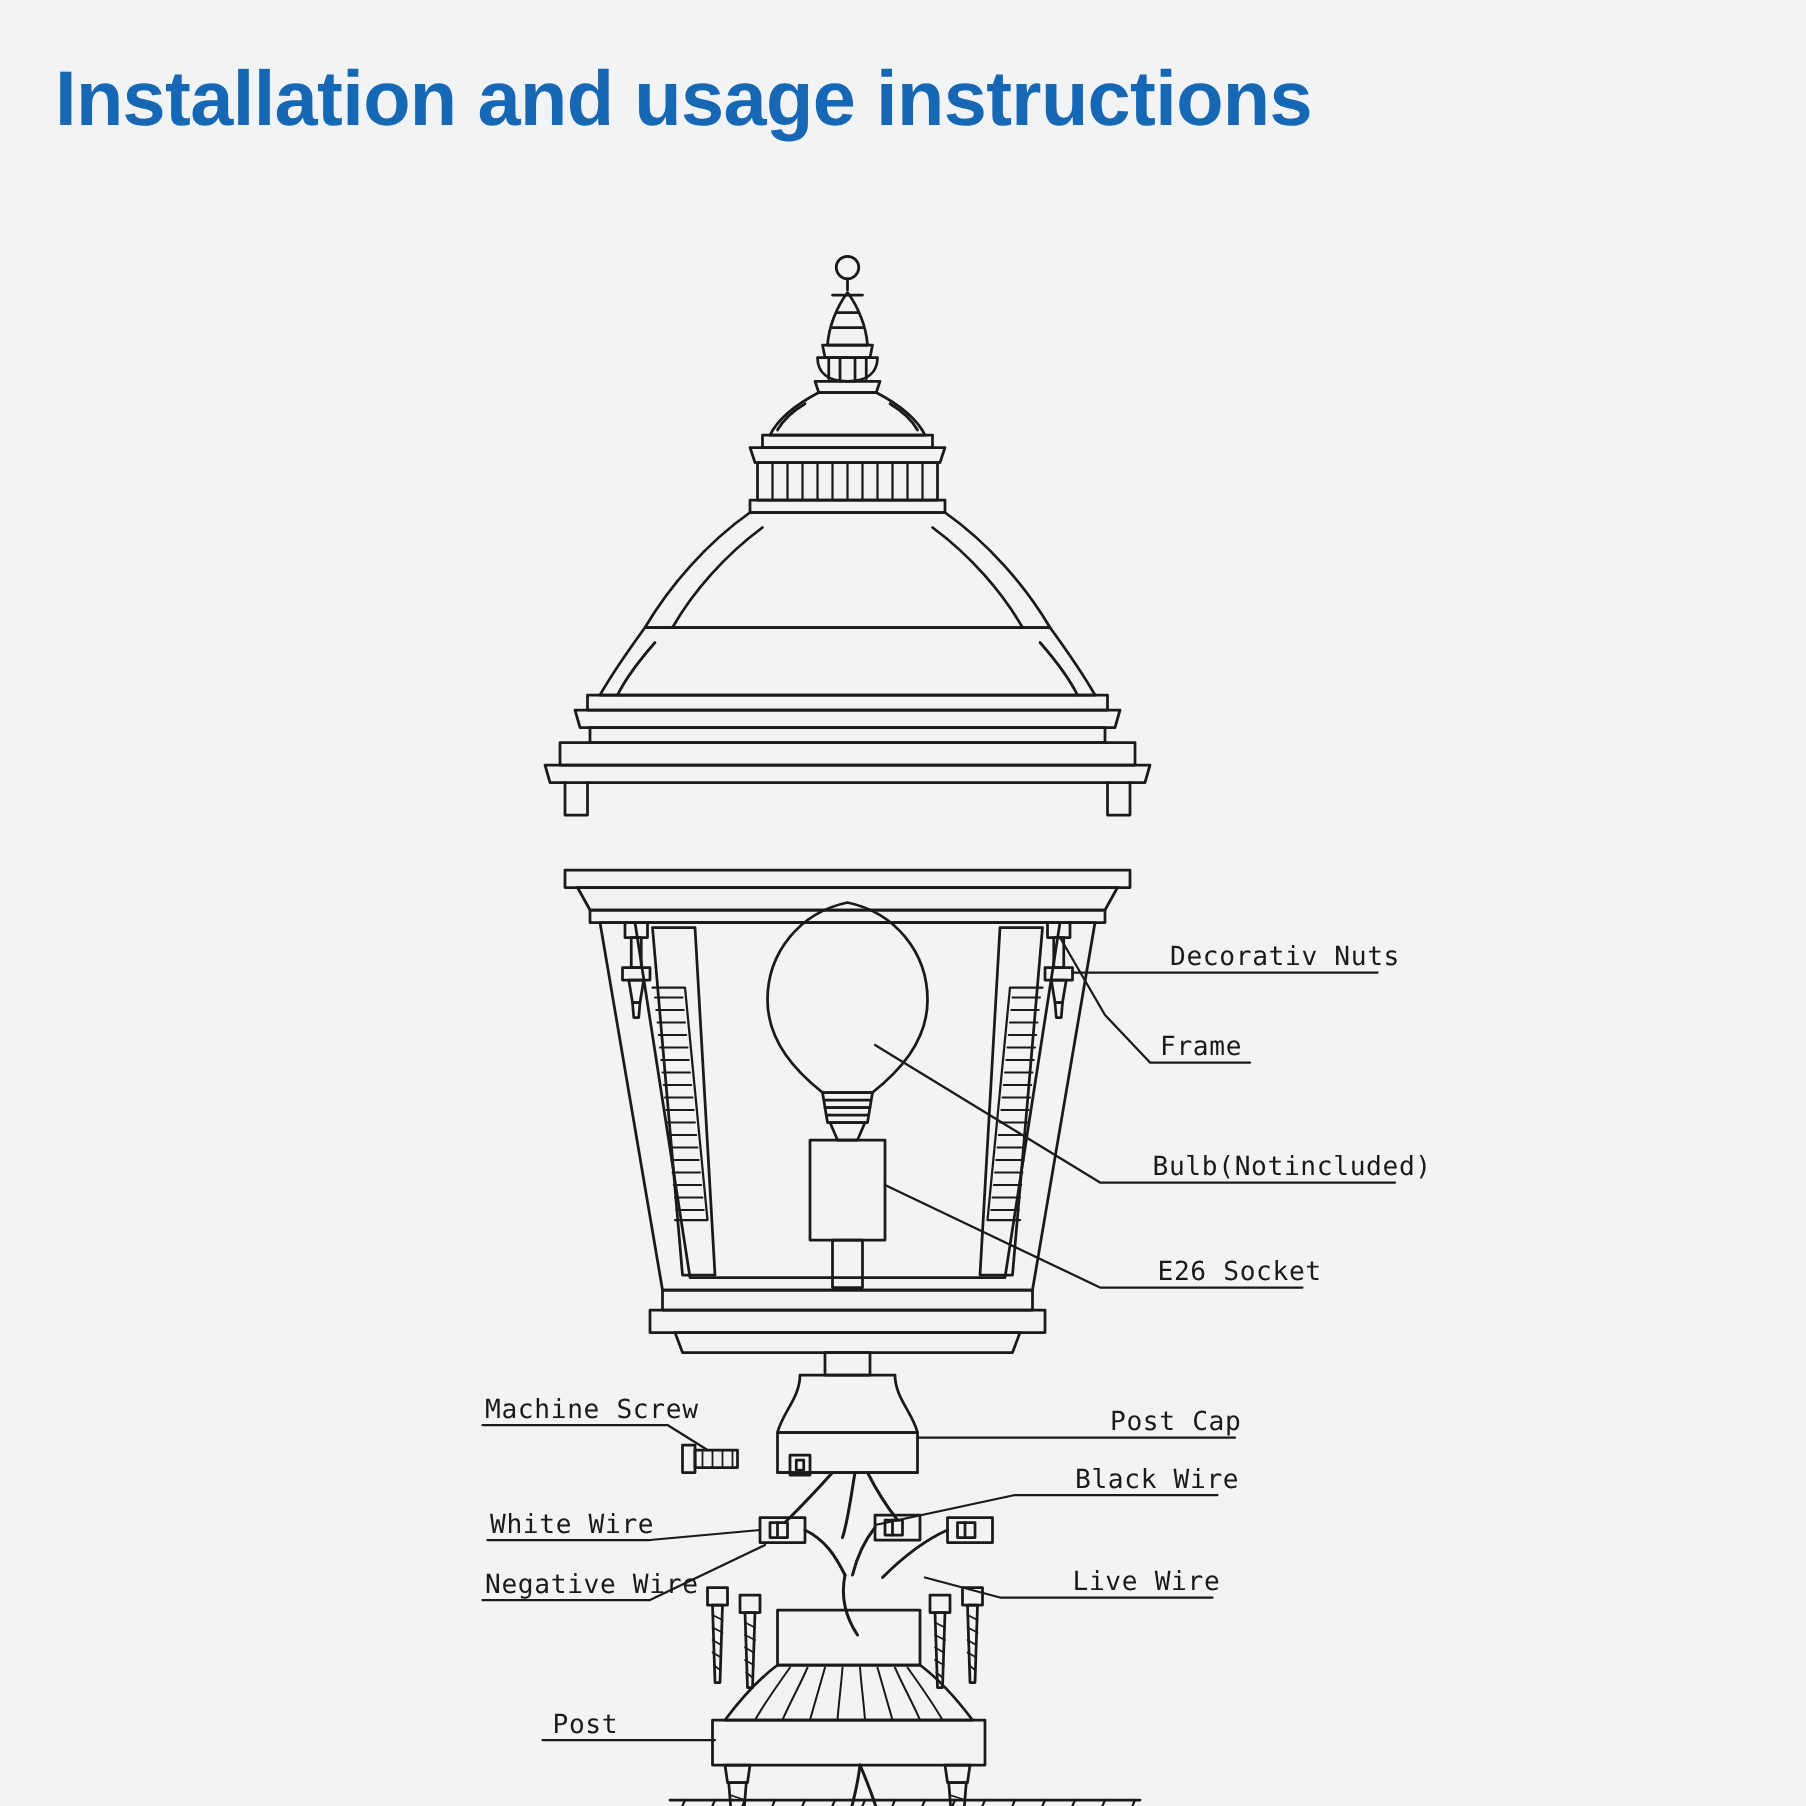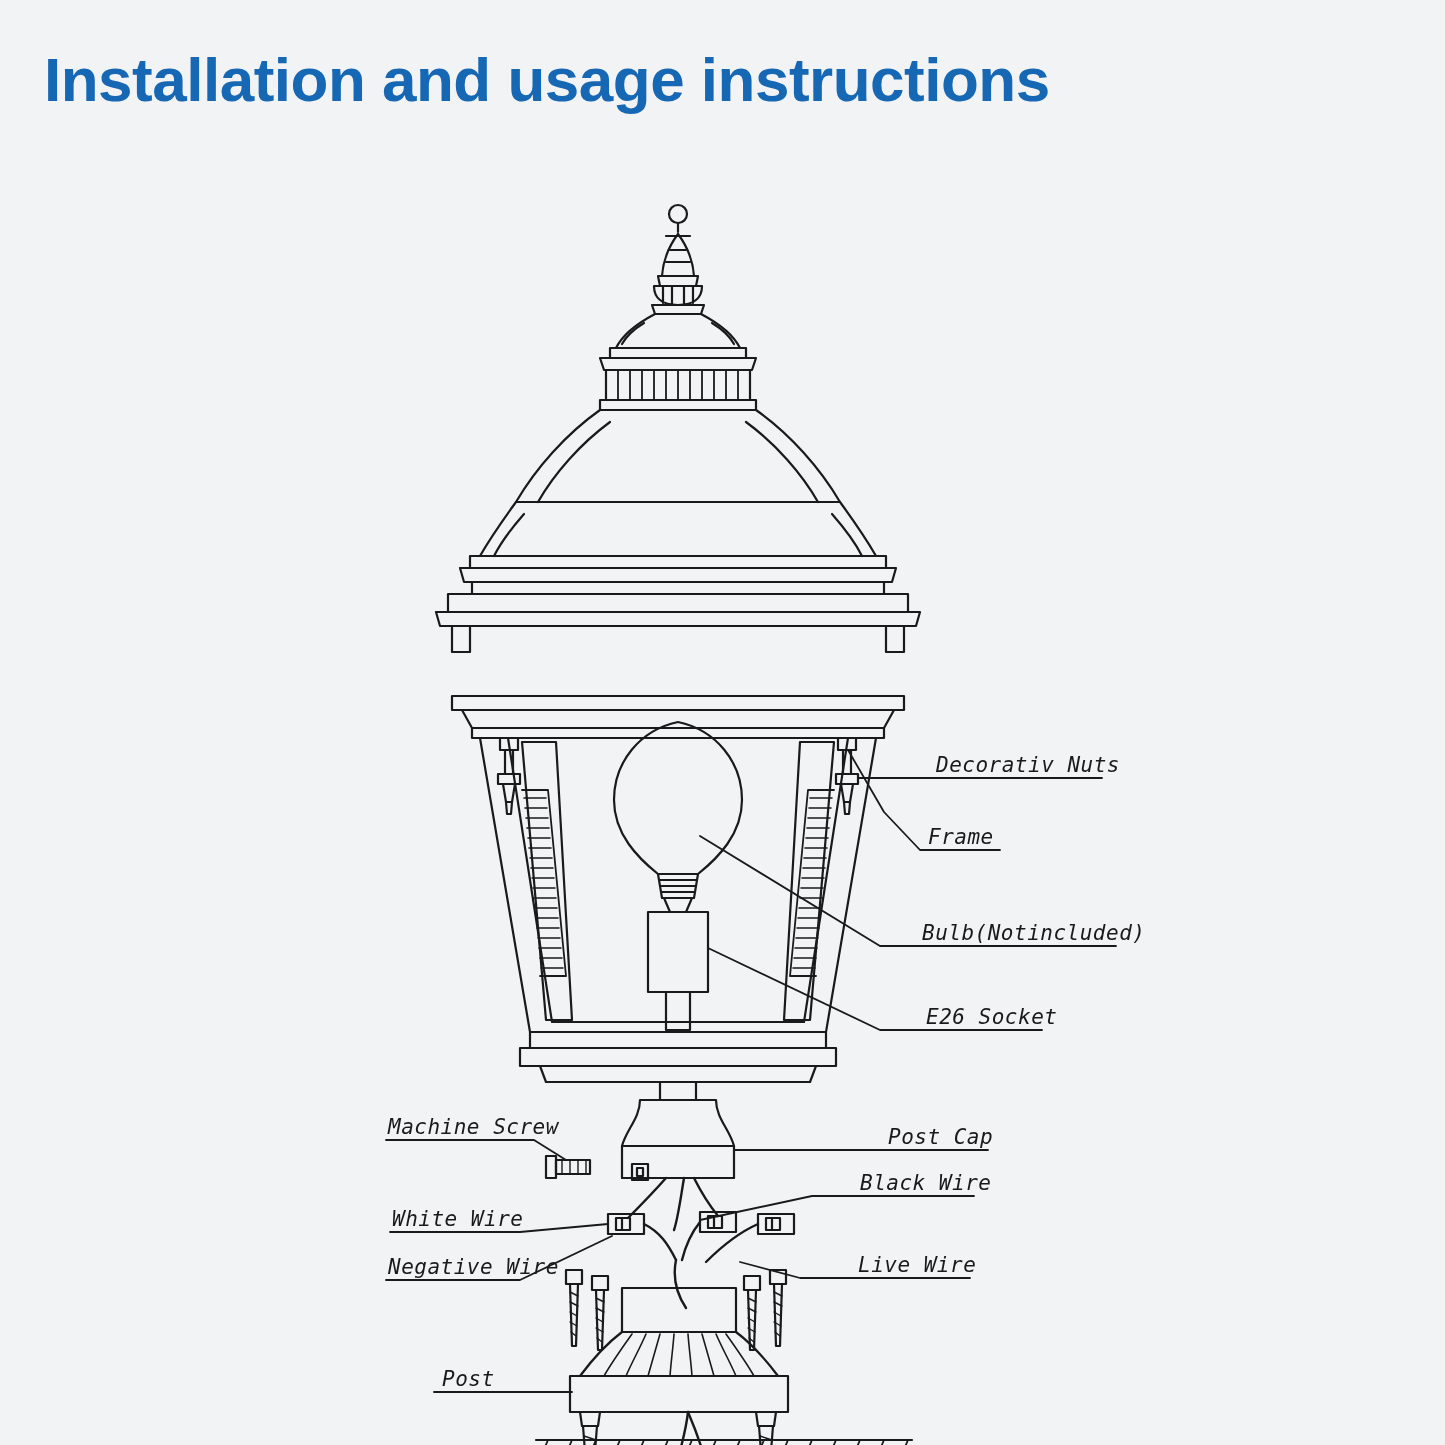--- a/index.html
+++ b/index.html
@@ -29,21 +29,20 @@
     letter-spacing: -0.5px;
     white-space: nowrap;
     font-family: "Liberation Sans", sans-serif;
   }
   #diagram {
     position: absolute;
     left: 0;
     top: 150px;
     width: 1445px;
     height: 1295px;
-    font-style: italic;
   }
   .callout-label {
     font-family: "DejaVu Sans Mono", monospace;
     font-size: 21px;
     fill: #1a1a1a;
     letter-spacing: 0.5px;
   }
   svg text {
     user-select: none;
   }

